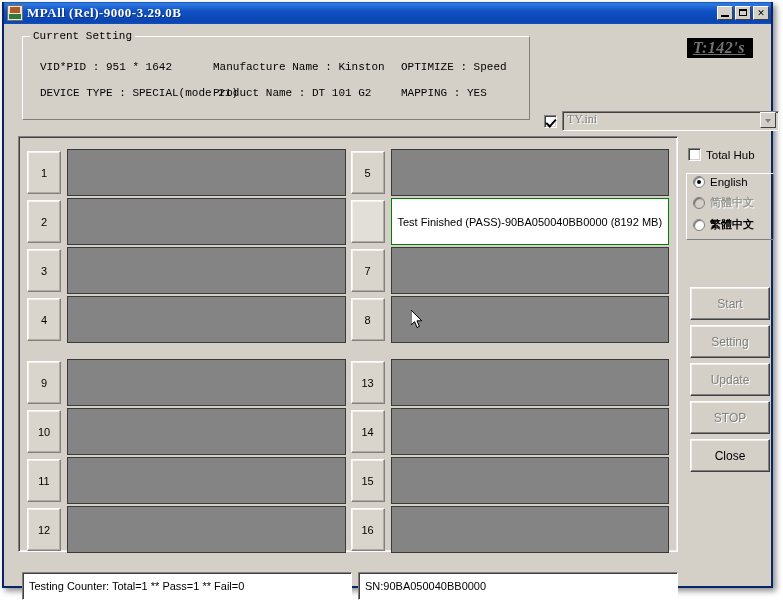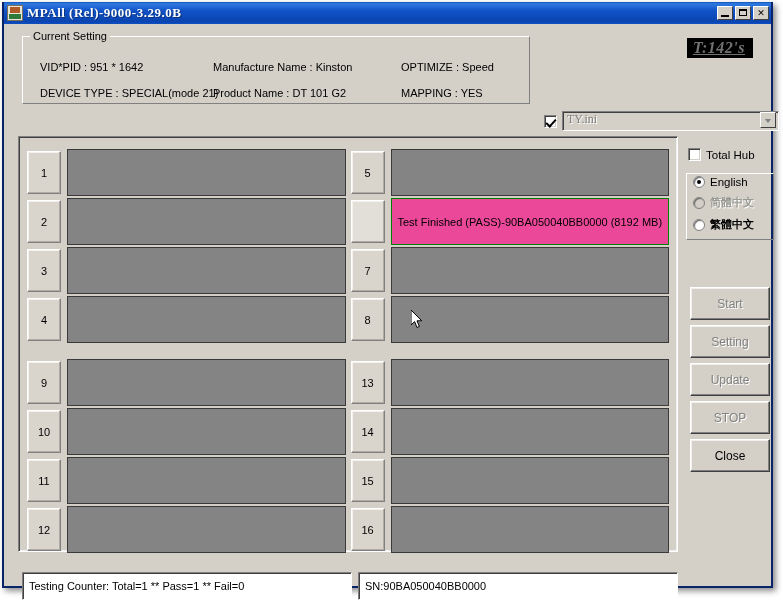--- a/index.html
+++ b/index.html
@@ -102,25 +102,26 @@
   .win-body {
     position: absolute;
     left: 0; right: 0; top: 22px; bottom: 0;
     background: #d4d0c8;
   }
 
   
   .groupbox {
     position: absolute;
     left: 18px; top: 12px;
-    width: 508px; height: 68px;
+    width: 508px; height: 84px;
     border: 1px solid #ffffff;
     border-top-color: #808080;
     border-left-color: #808080;
     box-sizing: border-box;
+    font-family: Liberation Mono, monospace;
   }
   .groupbox-inner {
     position: absolute;
     left: -1px; top: -1px; right: -1px; bottom: -1px;
     border: 1px solid #808080;
     border-top-color: #ffffff;
     border-left-color: #ffffff;
     pointer-events: none;
   }
   .groupbox-title {
@@ -285,21 +286,21 @@
     box-sizing: border-box;
     display: flex;
     align-items: center;
     font-size: 11px;
     color: #000;
     padding-left: 6px;
     overflow: hidden;
     white-space: nowrap;
   }
   .port-status.pass {
-    background: #ec4899;
+    background: #ffffff;
     border-color: #008000;
   }
 
   
   .side {
     position: absolute;
     left: 682px; top: 124px;
     width: 88px;
   }
   .lockhub {

